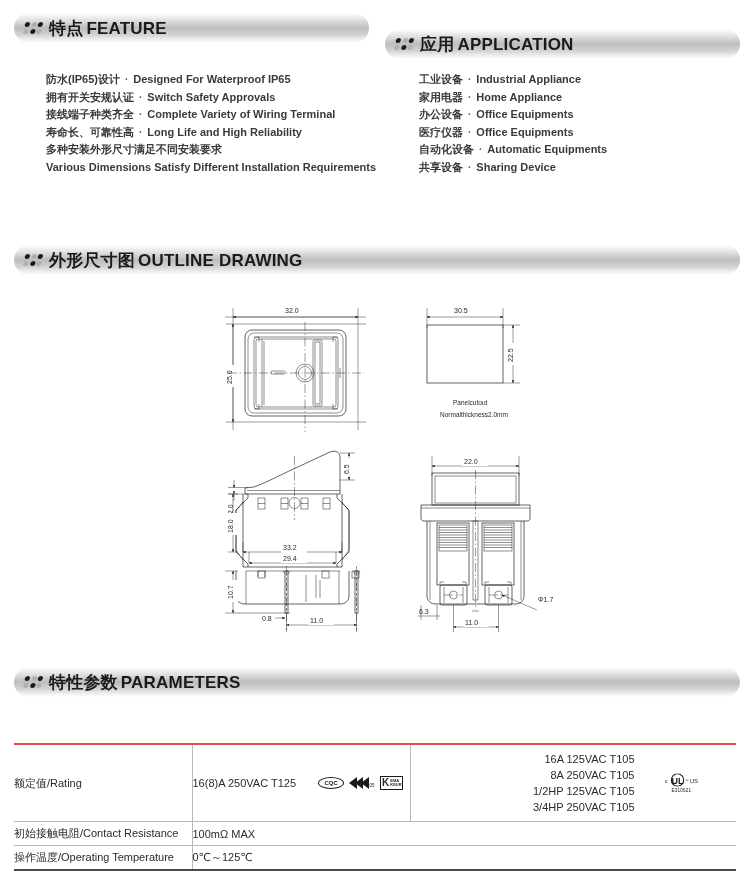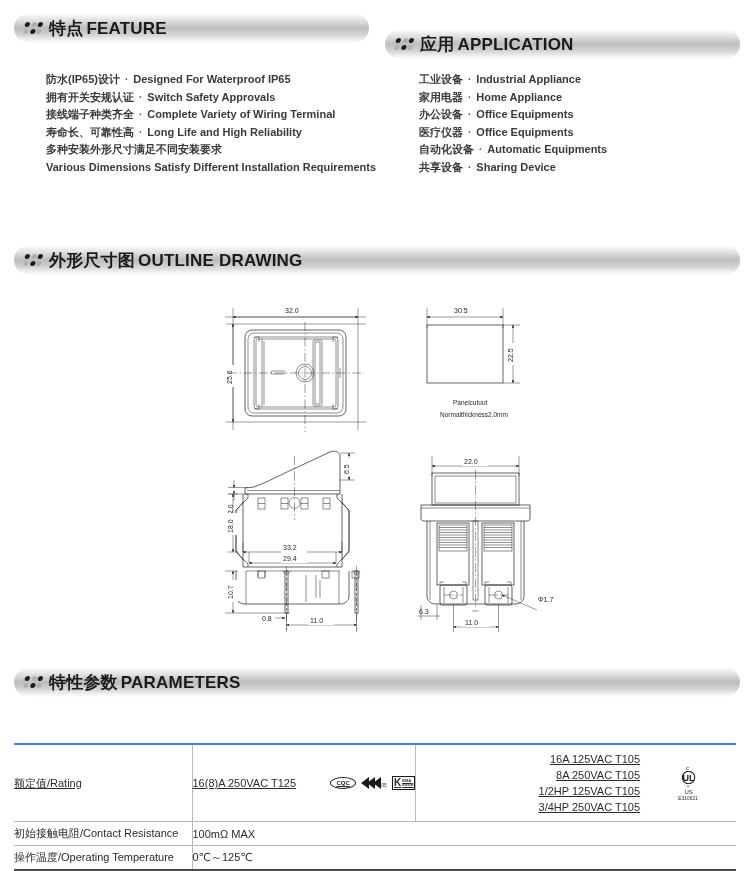--- a/index.html
+++ b/index.html
@@ -73,32 +73,32 @@
     width: 722px;
     border-collapse: collapse;
     font-size: 11px;
     color: #2b2b2b;
   }
   .param-table td {
     border-bottom: 1px solid #b9b9b9;
     padding: 0;
     vertical-align: middle;
   }
-  .param-table tr.first td { border-top: 2px solid #3b82f6; text-decoration: underline; }
+  .param-table tr.first td { border-top: 2px solid #ef4444; }
   .param-table tr.last td { border-bottom: 2px solid #4a4a4a; }
   .cell-label { width: 178px; padding-left: 24px; height: 56px; }
   .cell-mid {
     border-left: 1px solid #b9b9b9;
     padding-left: 14px;
     position: relative;
   }
   .rating-mid { width: 218px; }
   .rating-flex {
     display:flex; align-items:center; justify-content:flex-start;
-    height: 100%; gap: 12px;
+    height: 100%; gap: 0;
   }
   .rating-text { white-space: nowrap; }
   .certs { display:flex; align-items:center; gap:5px; margin-left:22px; }
   .cell-right {
     border-left: 1px solid #b9b9b9;
     position: relative;
   }
   .rating-list {
     text-align: right;
     line-height: 16px;
@@ -125,21 +125,21 @@
   }
   .ccc { position:relative; width: 26px; height: 14px; }
   .kema {
     width: 23px; height: 14px;
     border: 1.2px solid #1a1a1a;
     display:flex; align-items:center;
     padding-left:1px; gap:1px;
   }
   .kema .k { font-size:10px; font-weight:bold; line-height:10px; }
   .kema .stk { font-size:4px; line-height:4.5px; font-weight:bold; }
-  .ul-mark { display:flex; align-items:center; justify-content:center;flex-direction:column; }
+  .ul-mark { display:flex; align-items:center; justify-content:center; }
   .ul-c { font-size:6px; margin-right:1px; }
   .ul-us { font-size:6px; margin-left:1px; }
   .ul-code { font-size:4.6px; letter-spacing:.2px; margin-top:1px; color:#1a1a1a;}
 </style>
 </head>
 <body>
 
 <div class="sec-head" style="left:14px; top:13px; width:355px;">
   <span class="dots">
     <i class="d"></i>

